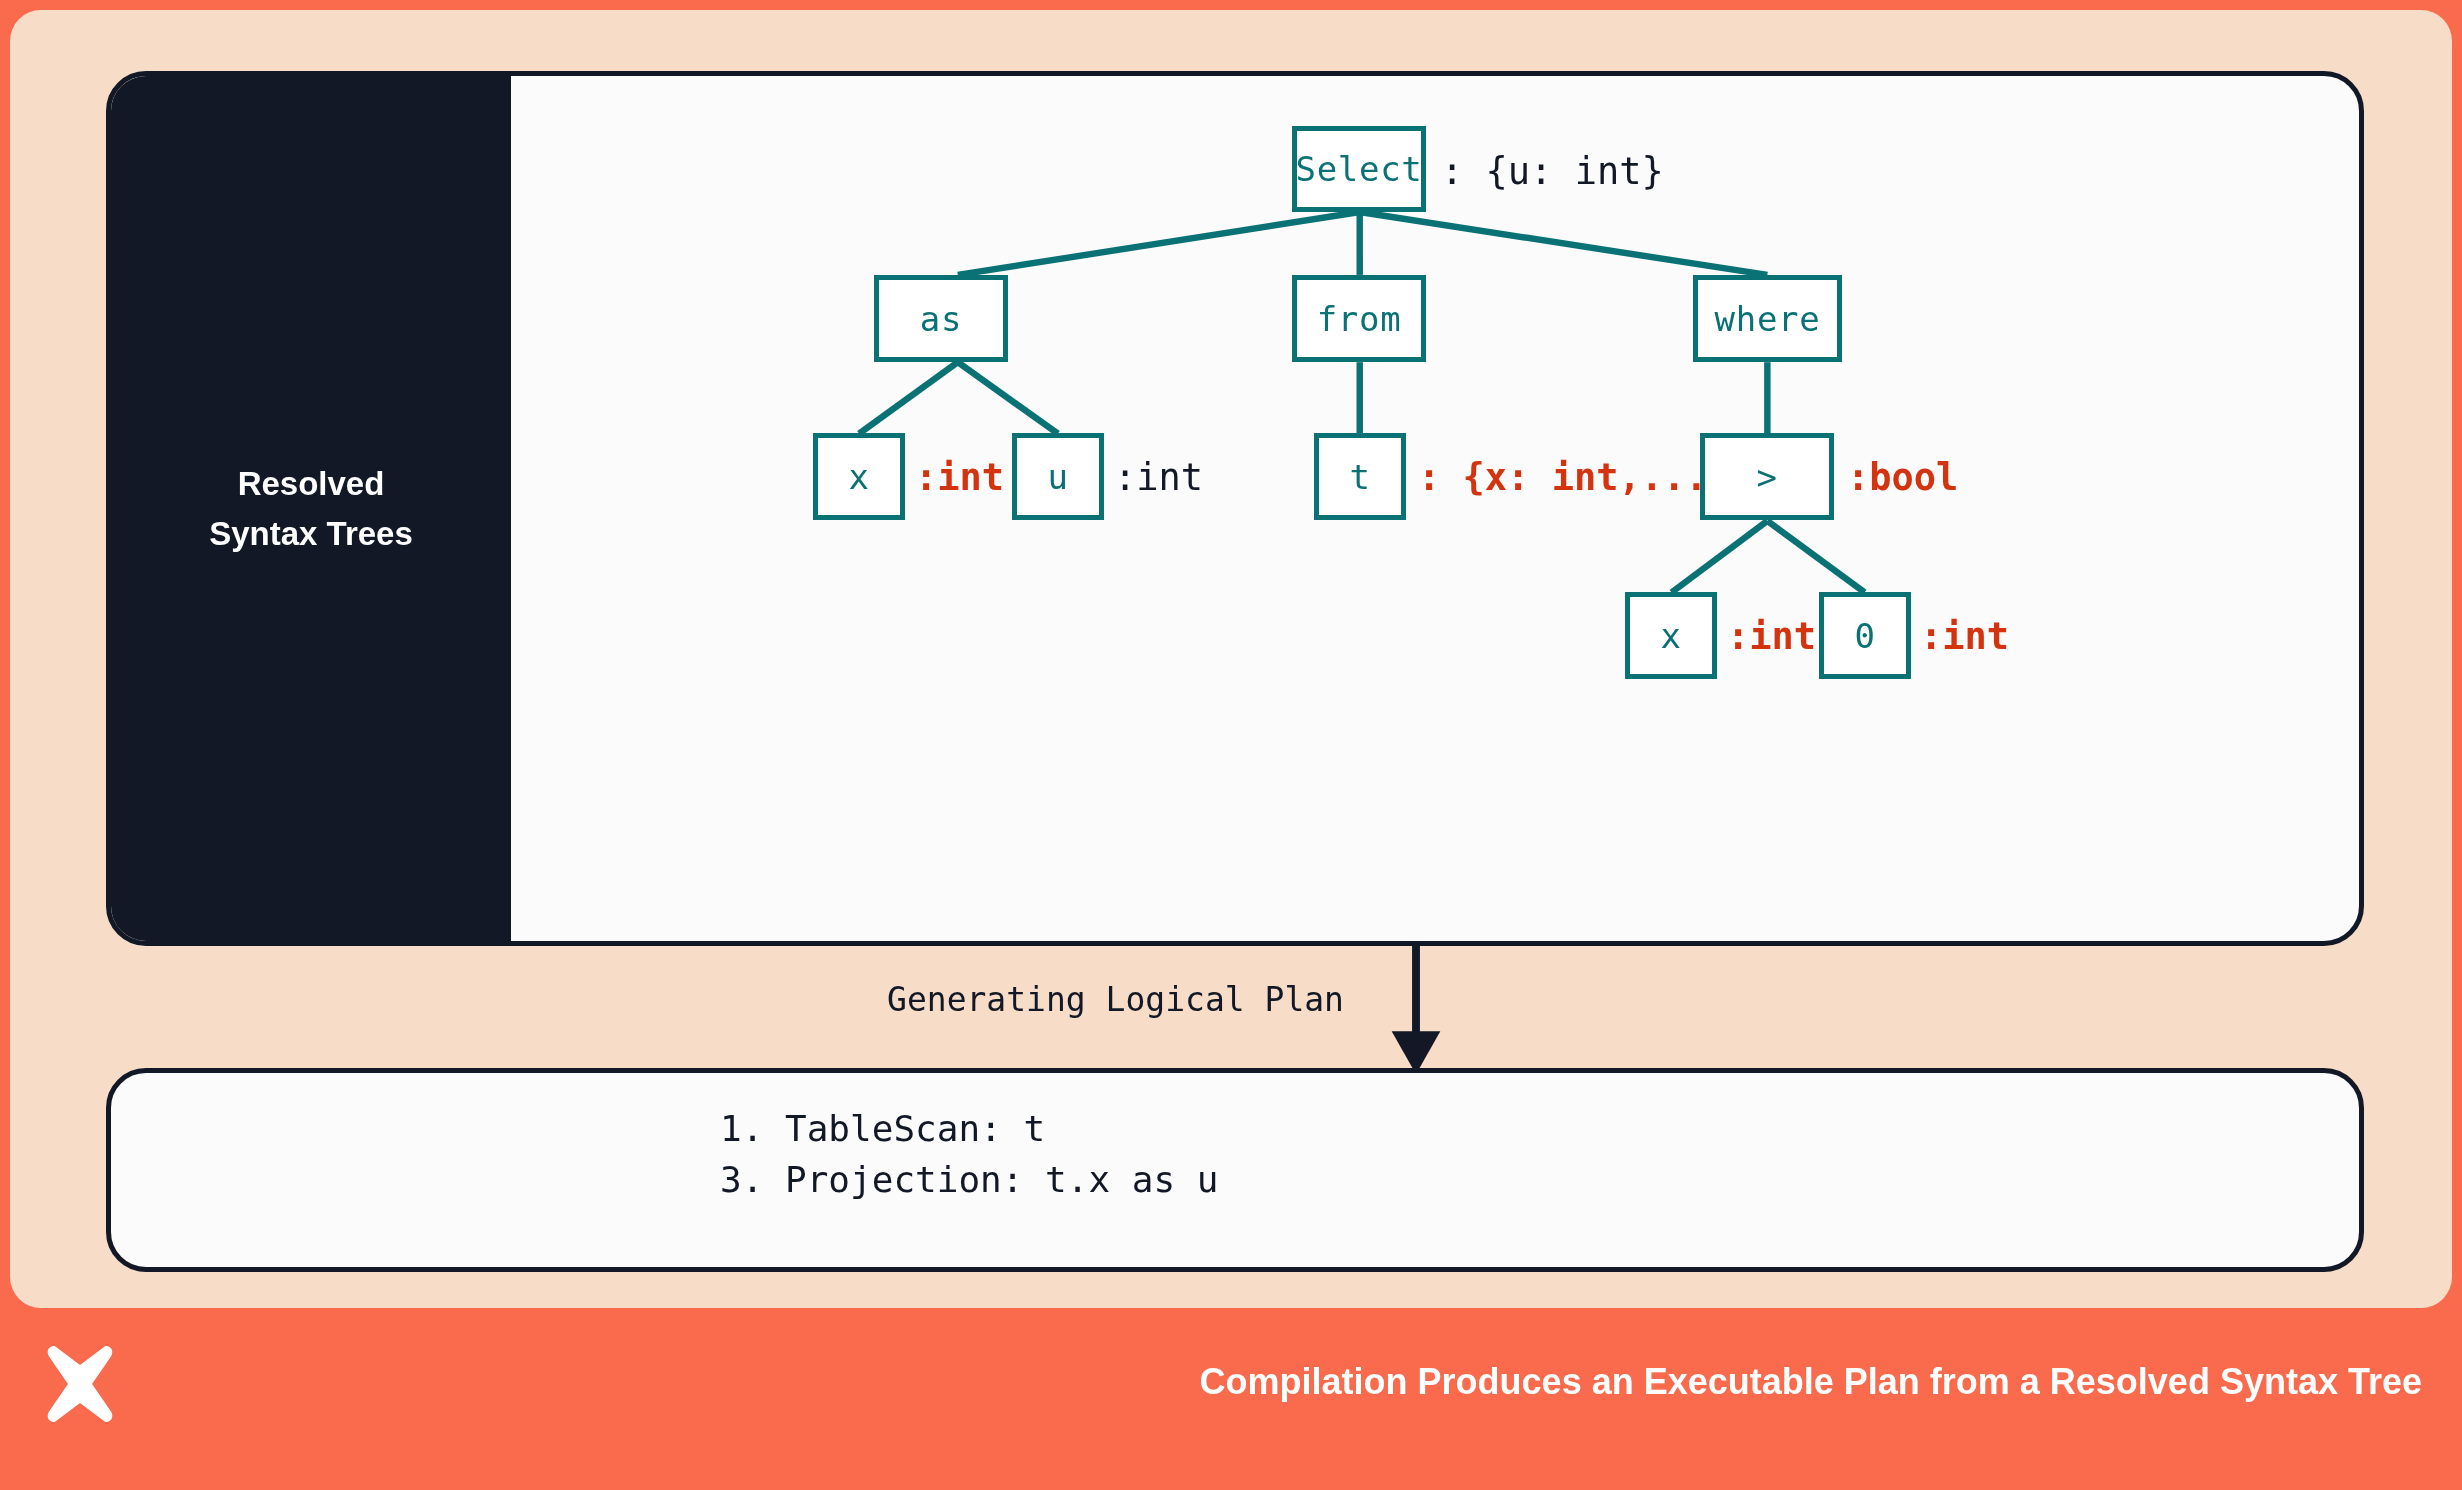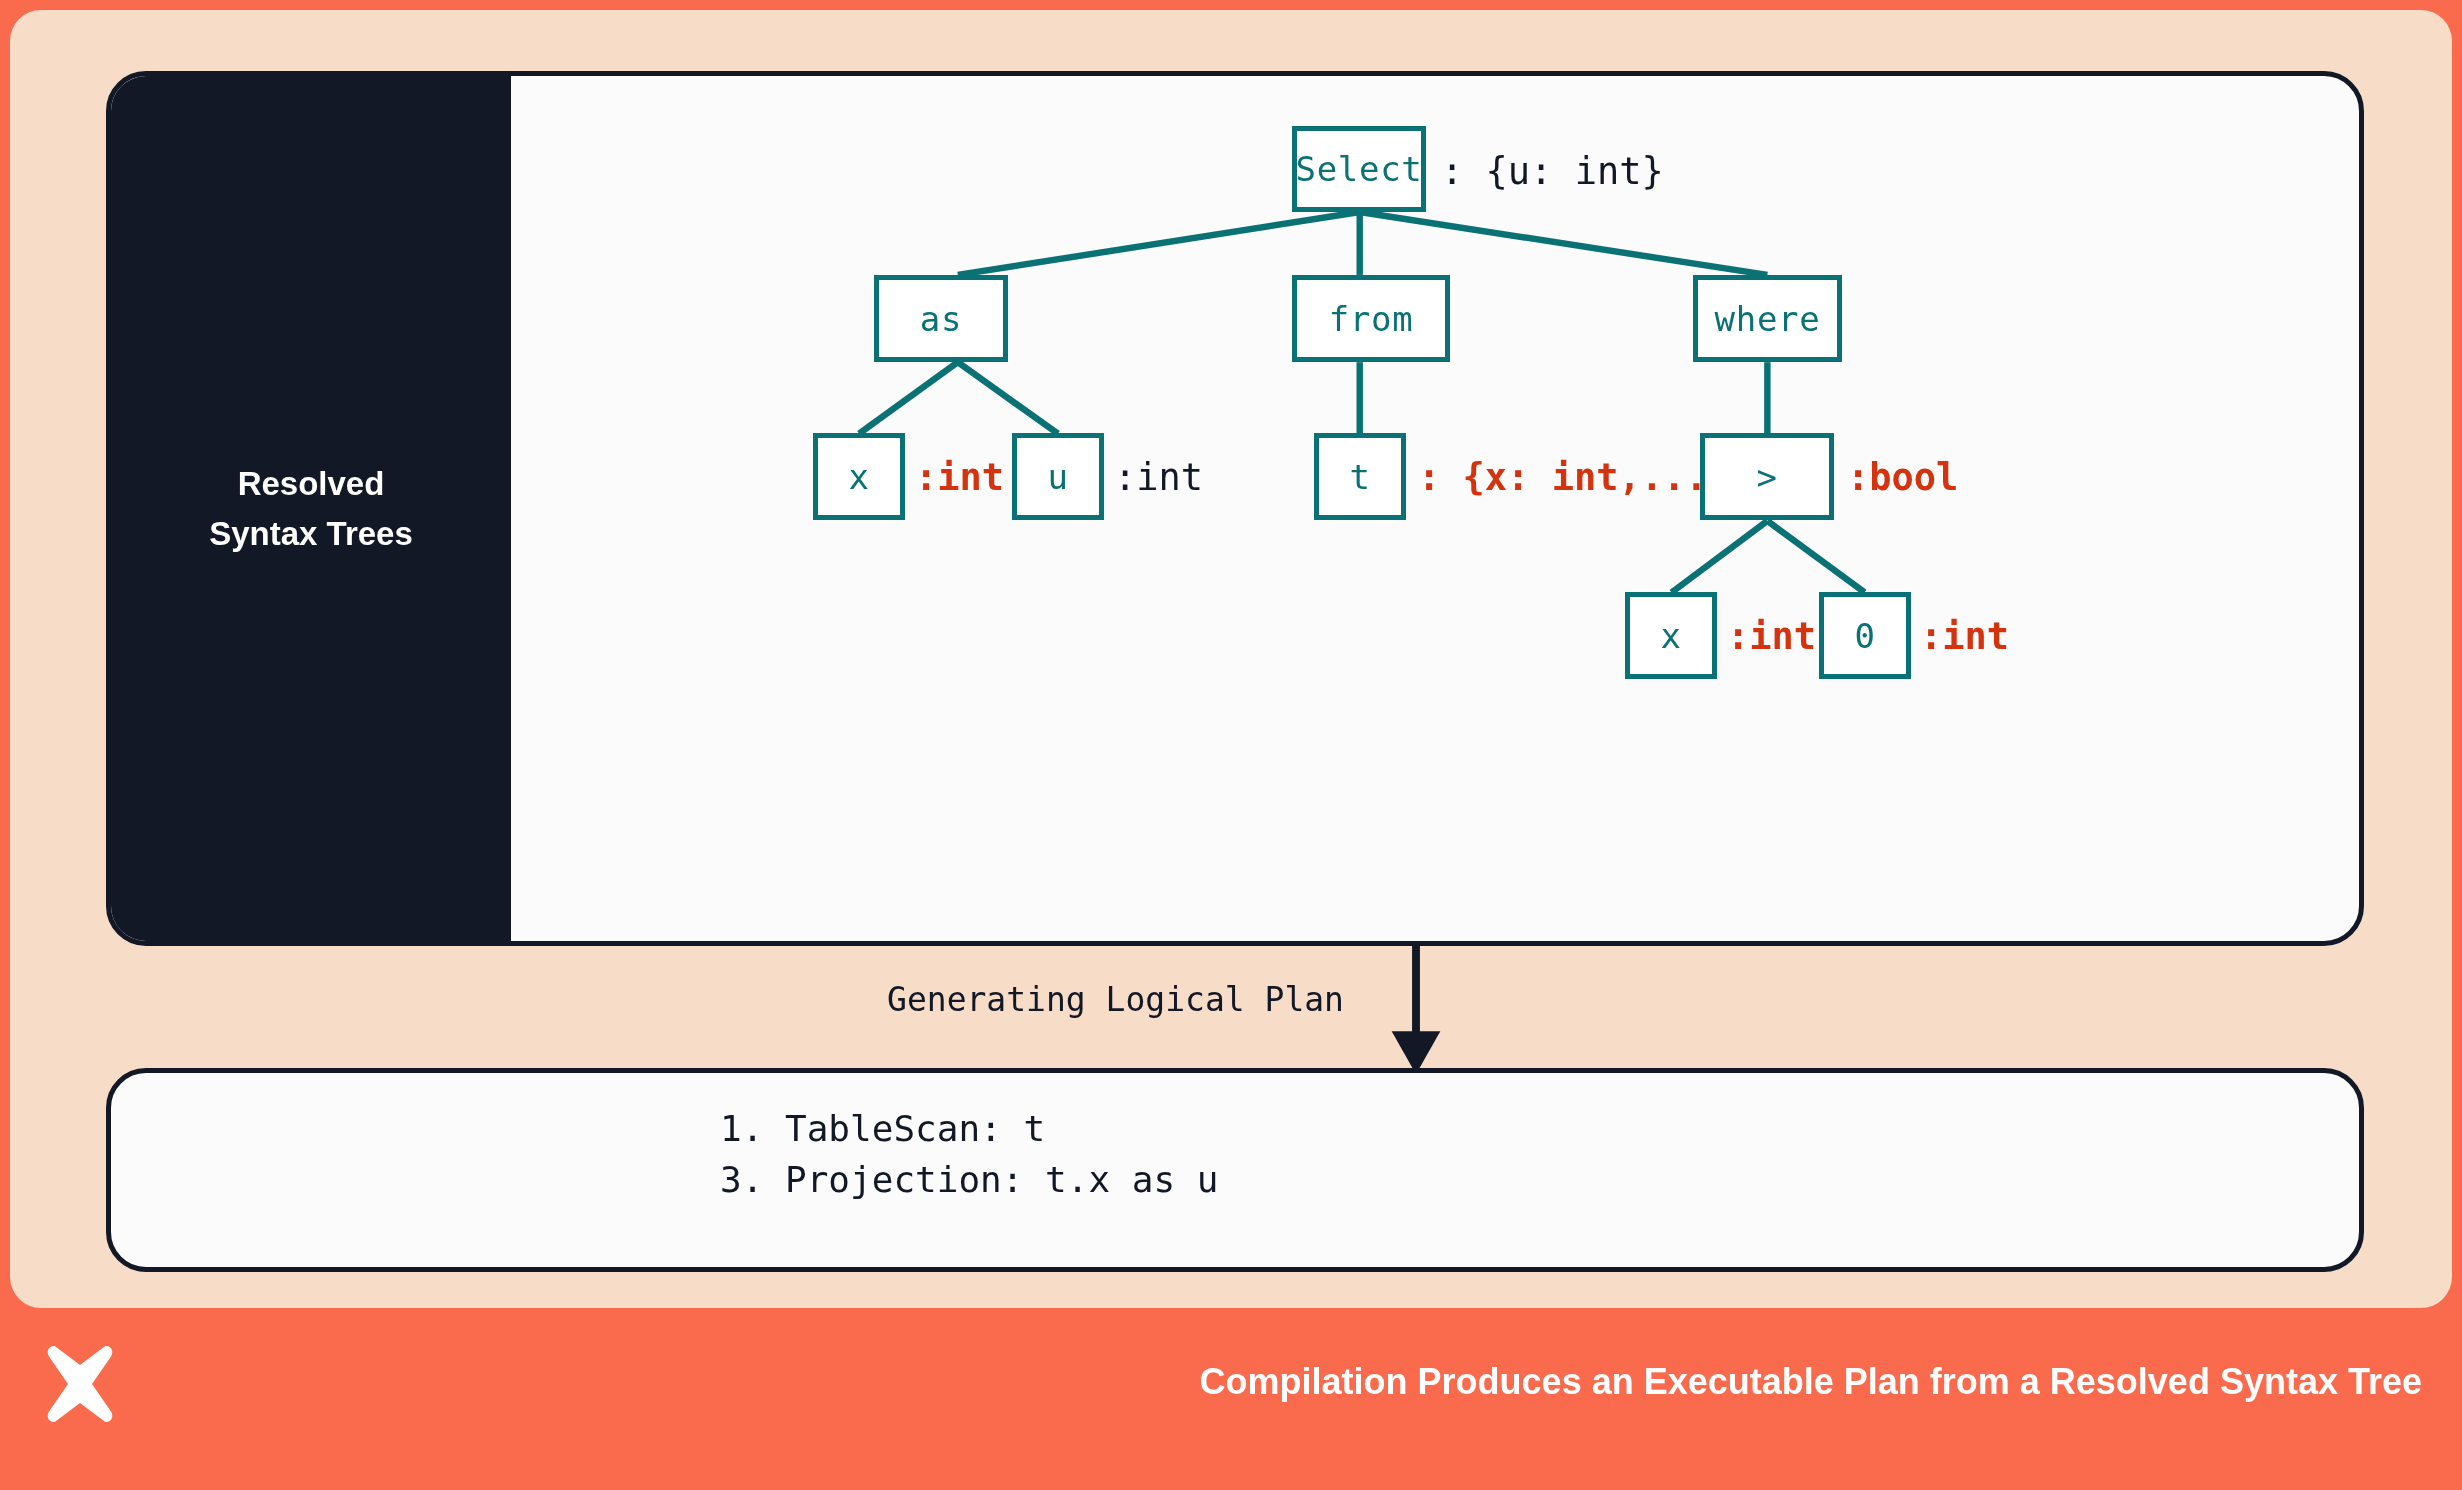--- a/index.html
+++ b/index.html
@@ -215,21 +215,21 @@
 
       <div class="tree-node" style="left:749px; top:50px; width:134px; height:86px;">
         <span>Select</span>
       </div>
       <div class="tree-ann ann-dark" style="left:898px; top:77px;text-align:right;">: {u: int}</div>
 
       <div class="tree-node" style="left:331px; top:199px; width:134px; height:87px;">
         <span>as</span>
       </div>
 
-      <div class="tree-node" style="left:749px; top:199px; width:158px; height:87px;">
+      <div class="tree-node" style="left:749px; top:199px; width:134px; height:87px;">
         <span>from</span>
       </div>
 
       <div class="tree-node" style="left:1150px; top:199px; width:149px; height:87px;align-items:center;">
         <span>where</span>
       </div>
 
       <div class="tree-node" style="left:270px; top:357px; width:92px; height:87px;">
         <span>x</span>
       </div>

